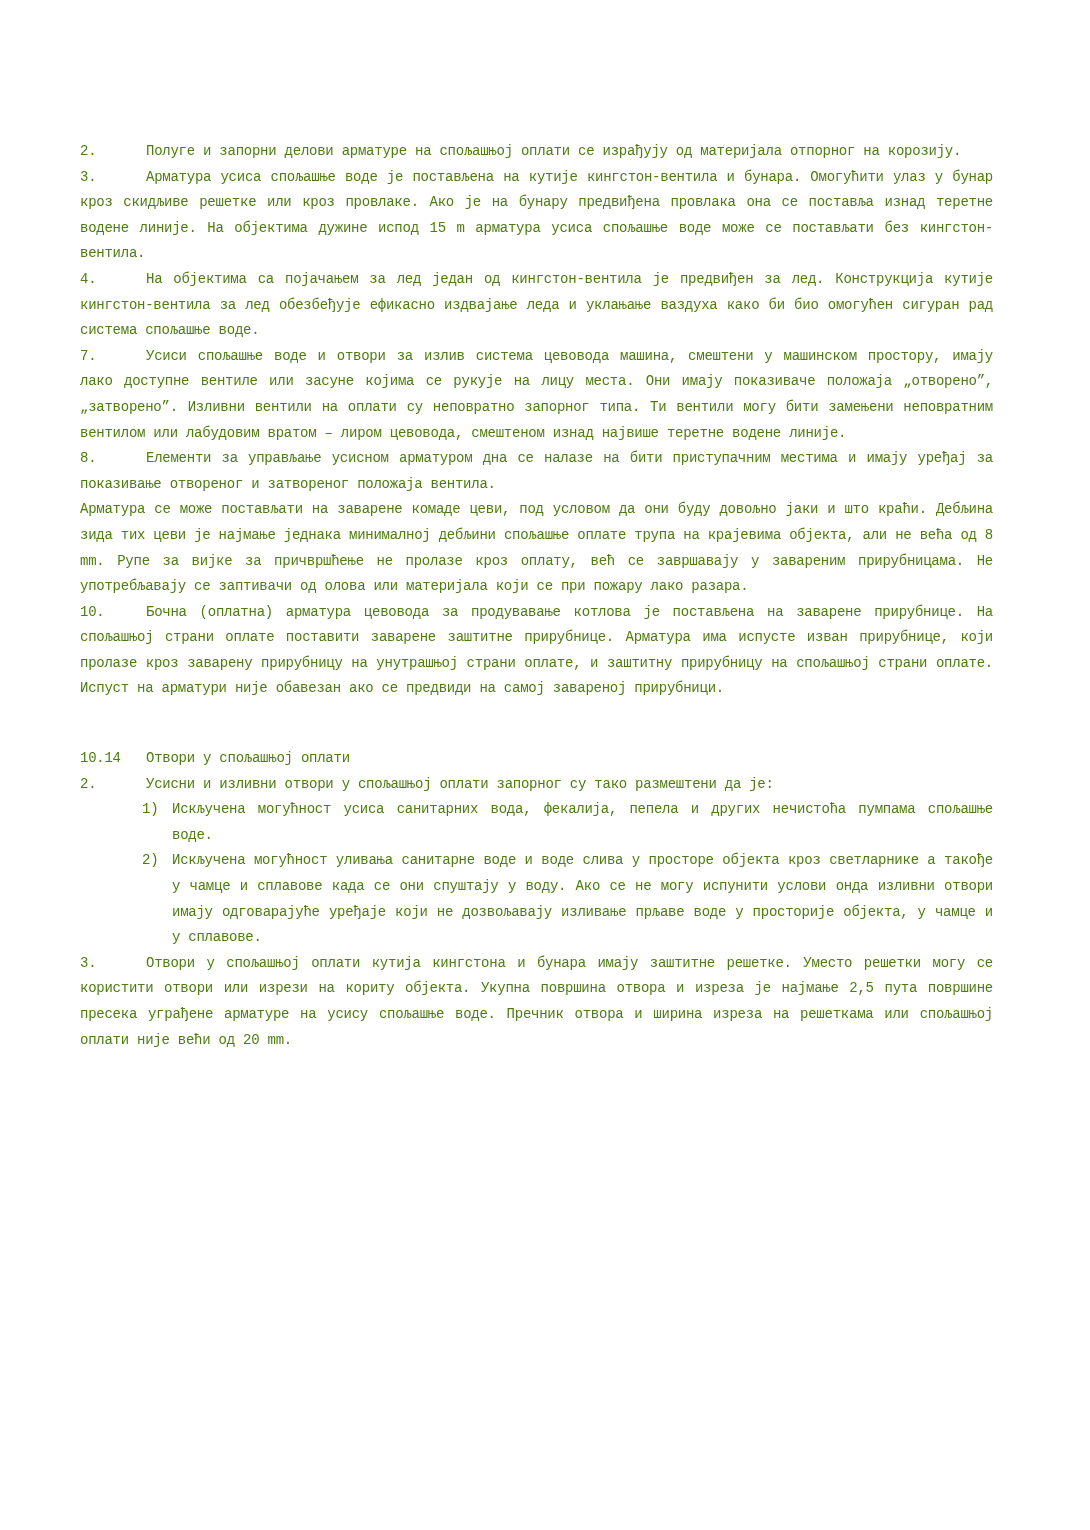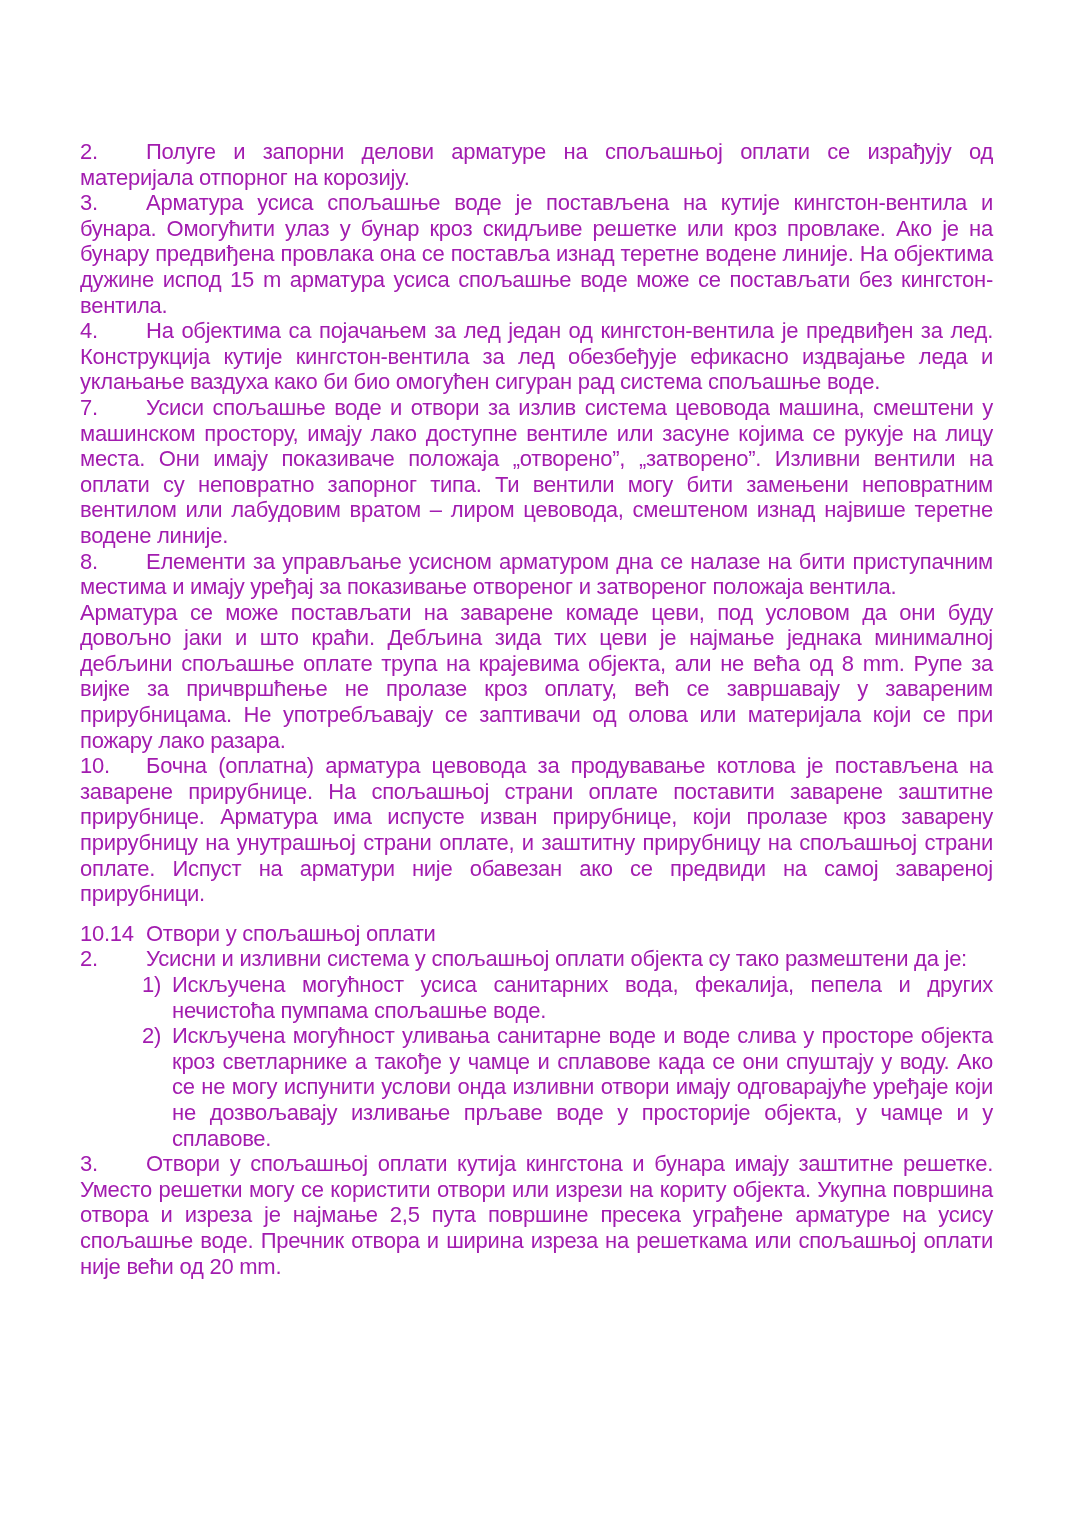--- a/index.html
+++ b/index.html
@@ -2,30 +2,30 @@
 <html><head>
 <meta charset="utf-8">
 <style>
   html, body { margin: 0; padding: 0; background: #ffffff; }
   body { width: 1090px; height: 1530px; position: relative; overflow: hidden; }
   .page {
     position: absolute;
     left: 80px;
     top: 139px;
     width: 913px;
-    font-family: Liberation Sans, sans-serif;
-    font-size: 22px;
+    font-family: Liberation Mono, monospace;
+    font-size: 14px;
     line-height: 25.6px;
-    color: #a21caf;
+    color: #4d7c0f;
     letter-spacing: -0.25px;
   }
   .para { margin: 0; text-align: justify; text-align-last: left; }
   .para .num { display: inline-block; width: 66px; }
   .para.plain { text-indent: 0; }
-  .heading { margin-top: 14px; display: block; }
+  .heading { margin-top: 44px; display: block; }
   .heading .hnum { display: inline-block; width: 66px; }
   .sublist { margin: 0; padding: 0; list-style: none; }
   .subitem { position: relative; padding-left: 92px; text-align: justify; text-align-last: left; }
   .subitem .snum { position: absolute; left: 62px; top: 0; }
 </style>
 </head>
 <body>
 
 <div class="page">
 
@@ -42,21 +42,21 @@
   <p class="para"><span class="num">8.</span><span>Елементи за управљање усисном арматуром дна се налазе на бити приступачним местима и имају уређај за показивање отвореног и затвореног положаја вентила.</span></p>
 
 
   <p class="para plain"><span>Арматура се може постављати на заварене комаде цеви, под условом да они буду довољно јаки и што краћи. Дебљина зида тих цеви је најмање једнака минималној дебљини спољашње оплате трупа на крајевима објекта, али не већа од 8 mm. Рупе за вијке за причвршћење не пролазе кроз оплату, већ се завршавају у завареним прирубницама. Не употребљавају се заптивачи од олова или материјала који се при пожару лако разара.</span></p>
 
   <p class="para"><span class="num">10.</span><span>Бочна (оплатна) арматура цевовода за продувавање котлова је постављена на заварене прирубнице. На спољашњој страни оплате поставити заварене заштитне прирубнице. Арматура има испусте изван прирубнице, који пролазе кроз заварену прирубницу на унутрашњој страни оплате, и заштитну прирубницу на спољашњој страни оплате. Испуст на арматури није обавезан ако се предвиди на самој завареној прирубници.</span></p>
 
   <div class="heading"><span class="hnum">10.14</span><span>Отвори у спољашњој оплати</span></div>
 
 
-  <p class="para"><span class="num">2.</span><span>Усисни и изливни система у спољашњој оплати објекта су тако размештени да је:</span></p>
+  <p class="para"><span class="num">2.</span><span>Усисни и изливни отвори у спољашњој оплати запорног су тако размештени да је:</span></p>
 
   <ul class="sublist">
     <li class="subitem"><span class="snum">1)</span><span>Искључена могућност усиса санитарних вода, фекалија, пепела и других нечистоћа пумпама спољашње воде.</span></li>
     <li class="subitem"><span class="snum">2)</span><span>Искључена могућност уливања санитарне воде и воде слива у просторе објекта кроз светларнике а такође у чамце и сплавове када се они спуштају у воду. Ако се не могу испунити услови онда изливни отвори имају одговарајуће уређаје који не дозвољавају изливање прљаве воде у просторије објекта, у чамце и у сплавове.</span></li>
   </ul>
 
   <p class="para"><span class="num">3.</span><span>Отвори у спољашњој оплати кутија кингстона и бунара  имају заштитне решетке. Уместо решетки могу се користити отвори или изрези на кориту објекта. Укупна површина отвора и изреза је најмање 2,5 пута површине пресека уграђене арматуре на усису спољашње воде. Пречник отвора и ширина изреза на решеткама или спољашњој оплати није већи од 20 mm.</span></p>
 
 </div>
 

